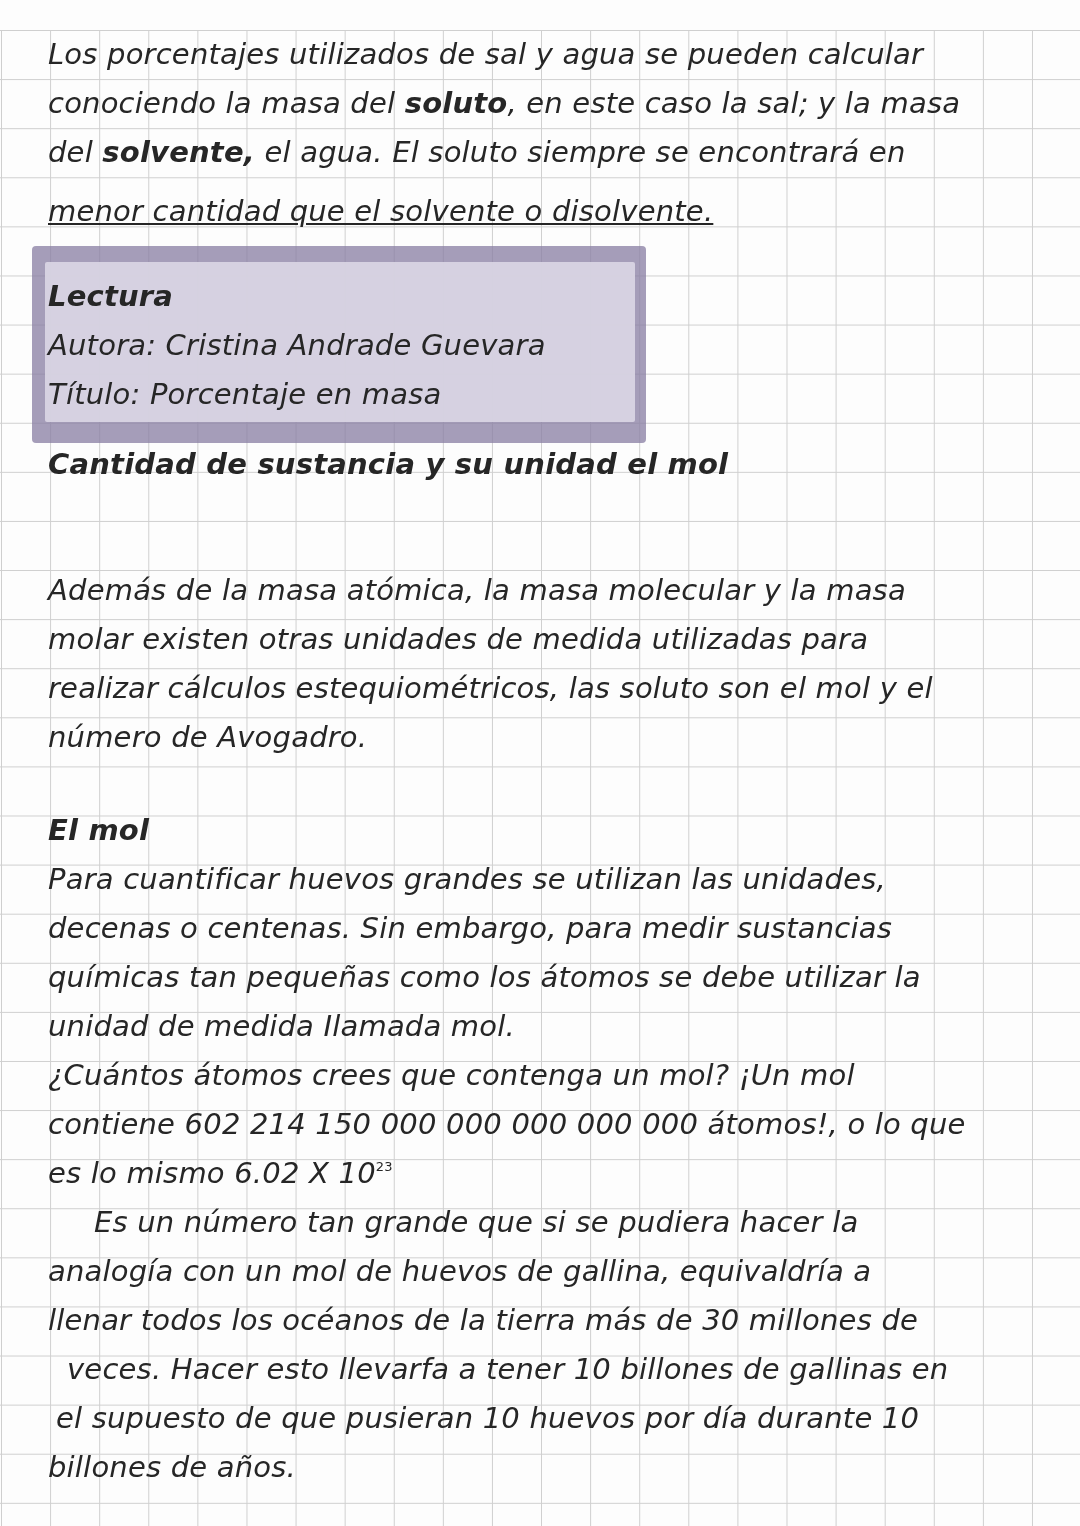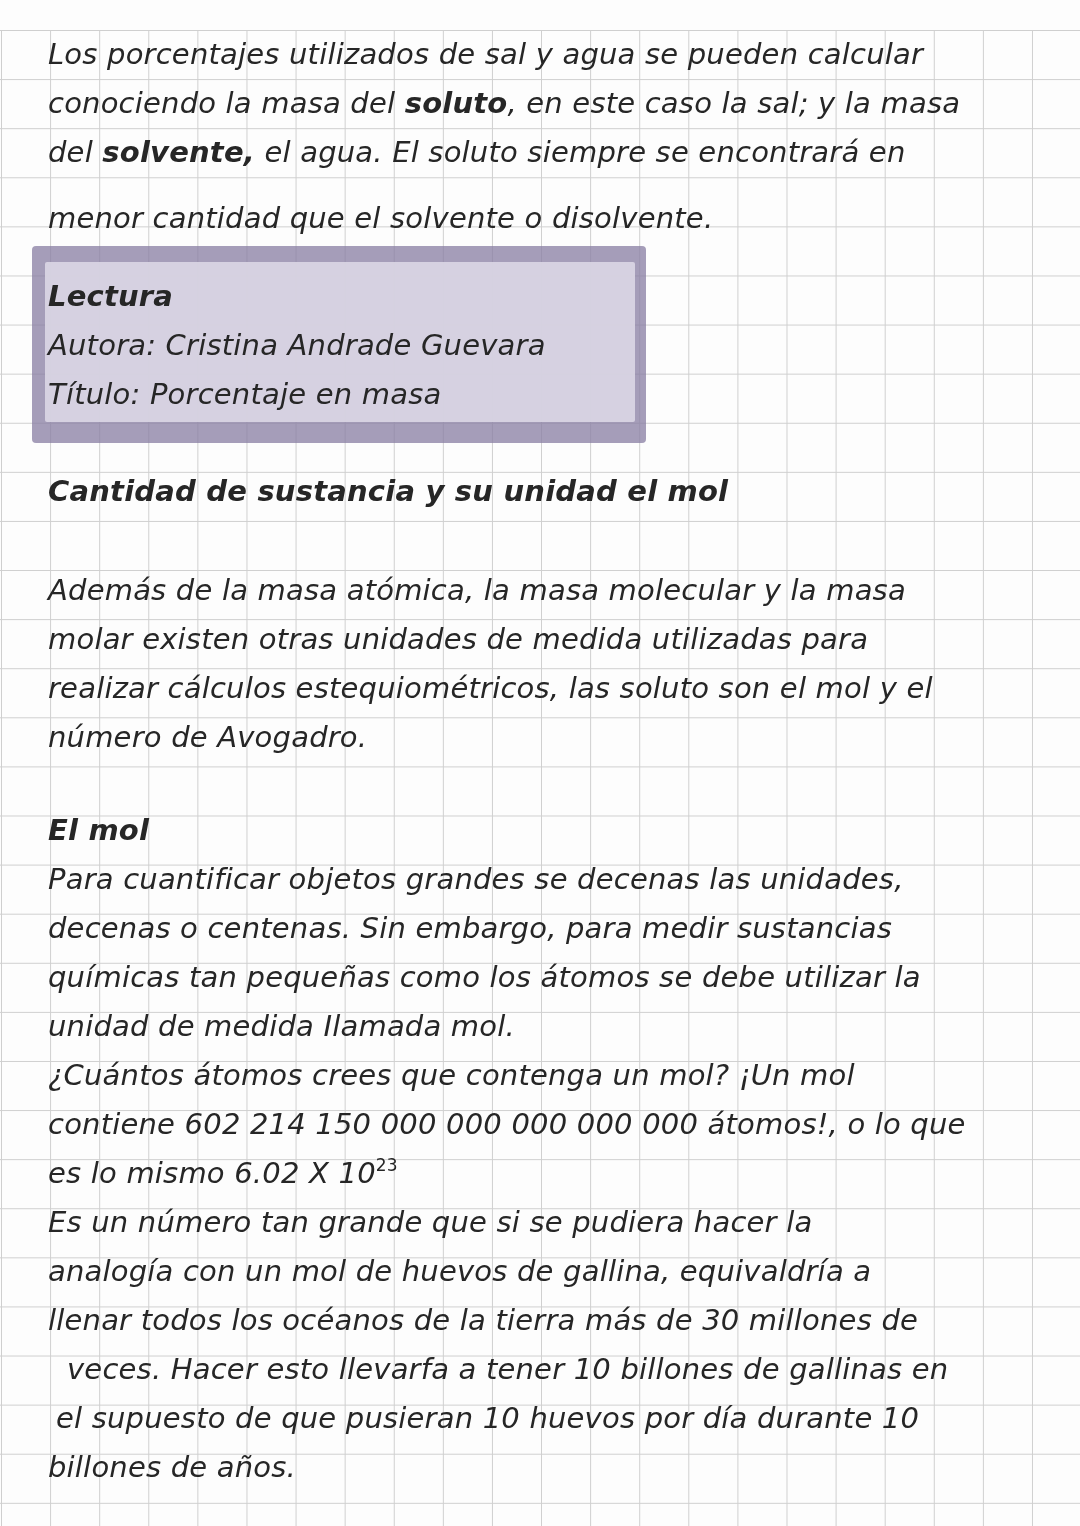--- a/index.html
+++ b/index.html
@@ -59,64 +59,64 @@
     .reading-box-inner {
       position: absolute;
       left: 45px;
       top: 262px;
       width: 590px;
       height: 160px;
       background-color: rgba(218, 214, 228, 0.92);
       border-radius: 2px;
     }
     .sup {
-      font-size: 17px;
+      font-size: 13px;
       position: relative;
       top: -12px;
       font-style: normal;
     }
   </style>
 </head>
 <body>
 
 <div class="grid"></div>
 
 <div>
   <div class="line" style="top:30px;">Los porcentajes utilizados de sal y agua se pueden calcular</div>
   <div class="line" style="top:79px;text-align:right;"><span>conociendo la masa del </span><b>soluto</b><span>, en este caso la sal; y la masa</span></div>
   <div class="line" style="top:128px;"><span>del </span><b>solvente,</b><span> el agua. El soluto siempre se encontrará en</span></div>
-  <div class="line" style="top:194px;">menor cantidad que el solvente o disolvente.</div>
+  <div class="line" style="top:187px;text-decoration:underline;">menor cantidad que el solvente o disolvente.</div>
 </div>
 
 <div class="reading-box-outer"></div>
 <div class="reading-box-inner"></div>
 <div class="line heading" style="top:272px;">Lectura</div>
 <div class="line" style="top:321px;">Autora: Cristina Andrade Guevara</div>
 <div class="line" style="top:370px;">Título: Porcentaje en masa</div>
 
-<div class="line heading" style="top:467px;">Cantidad de sustancia y su unidad el mol</div>
+<div class="line heading" style="top:440px;">Cantidad de sustancia y su unidad el mol</div>
 <div>
   <div class="line" style="top:566px;">Además de la masa atómica, la masa molecular y la masa</div>
   <div class="line" style="top:615px;">molar existen otras unidades de medida utilizadas para</div>
   <div class="line" style="top:664px;">realizar cálculos estequiométricos, las soluto son el mol y el</div>
   <div class="line" style="top:713px;">número de Avogadro.</div>
 </div>
 
 <div class="line heading" style="top:806px;">El mol</div>
 <div>
-  <div class="line" style="top:855px;">Para cuantificar objetos grandes se decenas las unidades,</div>
+  <div class="line" style="top:855px;">Para cuantificar huevos grandes se utilizan las unidades,</div>
   <div class="line" style="top:904px;">decenas o centenas. Sin embargo, para medir sustancias</div>
   <div class="line" style="top:953px;">químicas tan pequeñas como los átomos se debe utilizar la</div>
   <div class="line" style="top:1002px;">unidad de medida Ilamada mol.</div>
 </div>
 <div>
   <div class="line" style="top:1051px;"> ¿Cuántos átomos crees que contenga un mol? ¡Un mol</div>
   <div class="line" style="top:1100px;">contiene 602 214 150 000 000 000 000 000 átomos!, o lo que</div>
   <div class="line" style="top:1149px;"><span>es lo mismo 6.02 X 10</span><span class="sup">23</span></div>
 </div>
 <div>
-  <div class="line" style="top:1198px;"> Es un número tan grande que si se pudiera hacer la</div>
+  <div class="line" style="top:1198px;margin-left:46px;"> Es un número tan grande que si se pudiera hacer la</div>
   <div class="line" style="top:1247px;">analogía con un mol de huevos de gallina, equivaldría a</div>
   <div class="line" style="top:1296px;">llenar todos los océanos de la tierra más de 30 millones de</div>
   <div class="line" style="top:1345px;margin-left:19px;">veces. Hacer esto llevarfa a tener 10 billones de gallinas en</div>
   <div class="line" style="top:1394px;margin-left:8px;">el supuesto de que pusieran 10 huevos por día durante 10</div>
   <div class="line" style="top:1443px;">billones de años.</div>
 </div>
 
 </body></html>

